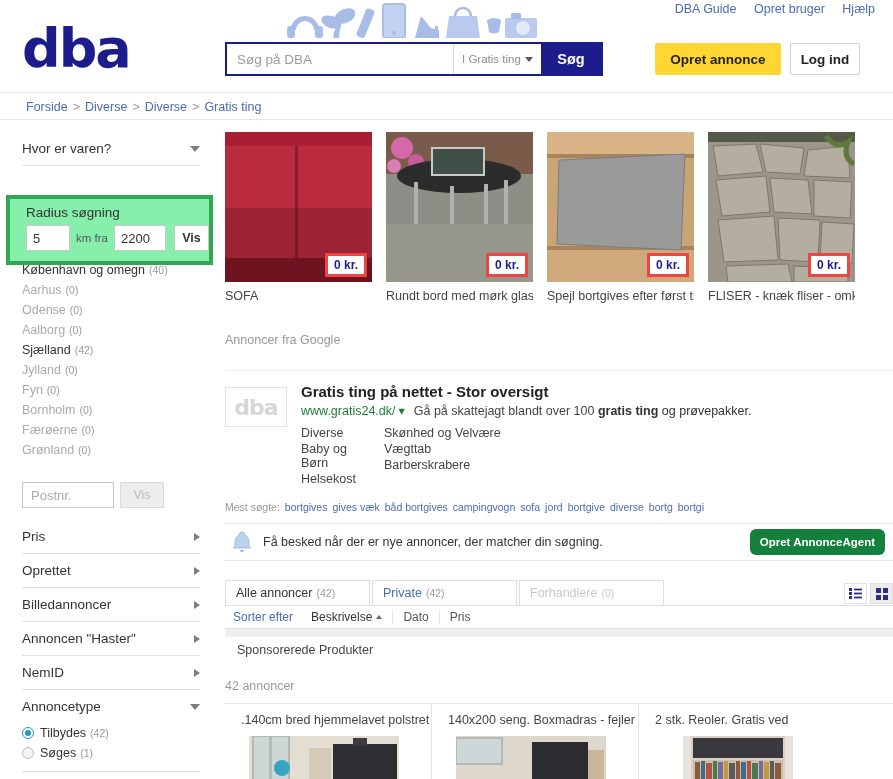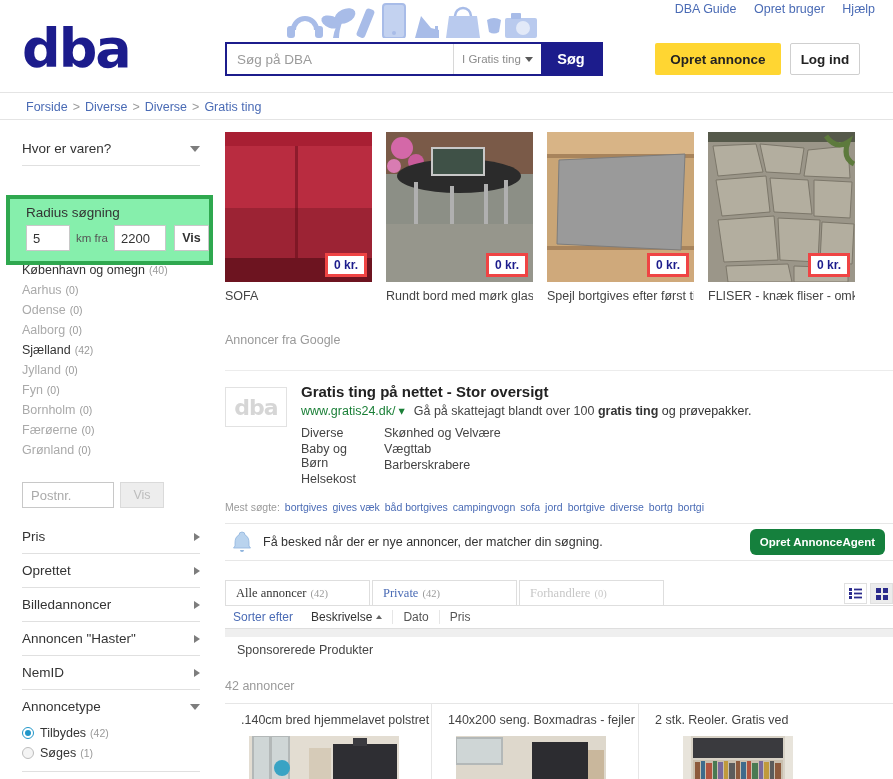--- a/index.html
+++ b/index.html
@@ -186,21 +186,21 @@
   }
   #bell { width:18px; height:22px; margin-right:12px; }
   #agenttext { flex:1; font-size:12.5px; color:#333; }
   #agentbtn {
     background:#15803d; color:#fff; font-weight:bold; font-size:11.5px;
     padding:7px 10px; border:none; border-radius:6px; cursor:pointer;
     font-family:"Liberation Sans",sans-serif;
   }
 
   
-  #tabrow { margin-top:18px; display:flex; align-items:flex-end; position:relative; height:26px;font-family:Liberation Serif, serif; }
+  #tabrow { margin-top:18px; display:flex; align-items:flex-end; position:relative; height:26px; }
   .tab {
     width:145px; height:25px; border:1px solid #dedede; border-bottom:none; background:#fff;
     display:flex; align-items:center; padding-left:10px; font-size:12.5px; margin-right:2px;
     cursor:pointer;
   }
   .tab .ct { color:#9a9a9a; font-size:10.5px; margin-left:4px; }
   .tab.sel { color:#333; }
   .tab.link { color:#4a6bb5; }
   .tab.dis { color:#c7c7c7; }
   .tab.dis .ct { color:#c7c7c7; }

